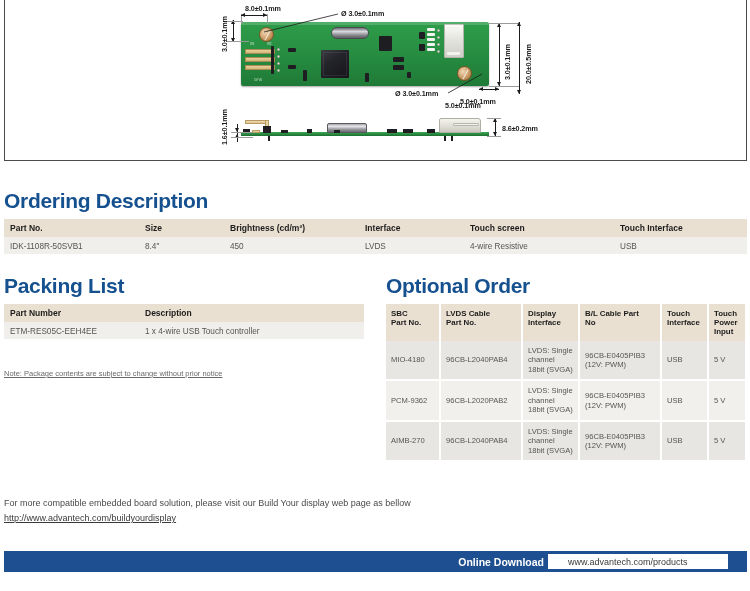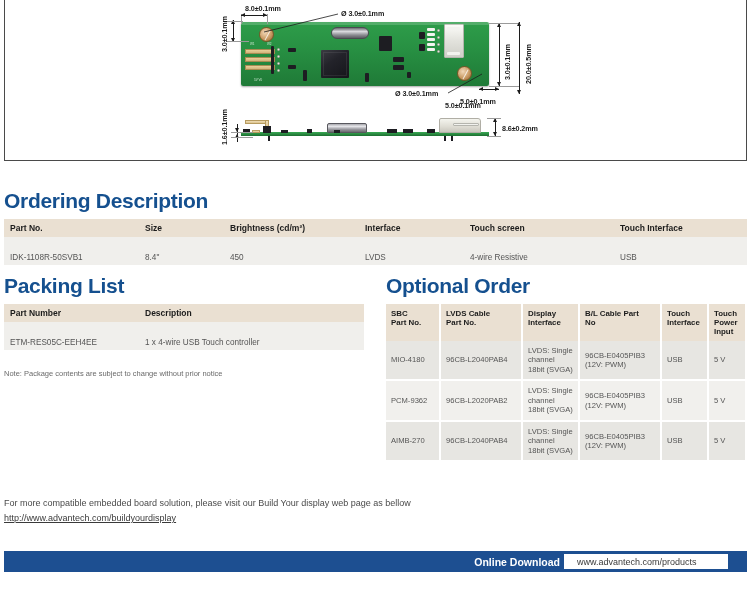--- a/index.html
+++ b/index.html
@@ -176,21 +176,21 @@
     background: #eae0d2;
     color: #1c1c1c;
     font-weight: bold;
     text-align: left;
     padding: 4px 6px 4px 6px;
     font-size: 8.5px;
     vertical-align: middle;
     border: none;
   }
   table.spec td {
-    padding: 16px 6px 3px 6px;
+    padding: 5px 6px 3px 6px;
     text-align: left;
     vertical-align: middle;
     color: #555555;
     border: none;
   }
 
   
   #ordering-table { left: 4px; top: 219px; width: 743px; }
   #ordering-table td { background: #f0efec; }
 
@@ -217,20 +217,21 @@
   #optional-table tbody tr:nth-child(odd) td { background: #e7e6e2; }
   #optional-table tbody tr:nth-child(even) td { background: #f1f0ed; }
 
   .note {
     position: absolute;
     left: 4px;
     top: 369px;
     font-size: 7.5px;
     color: #6a6a6a;
     white-space: nowrap;
+    text-decoration: underline;
   }
 
   
   .bottom-text {
     position: absolute;
     left: 4px;
     top: 498px;
     font-size: 9px;
     color: #4a4a4a;
     white-space: nowrap;
@@ -262,24 +263,24 @@
     font-weight: bold;
     font-size: 10.5px;
     margin-right: 4px;
     white-space: nowrap;
   }
   .footer-url-box {
     background: #ffffff;
     color: #3a3a3a;
     font-size: 9px;
     height: 15px;
-    width: 164px;
+    width: 180px;
     display: flex;
     align-items: center;
-    padding-left: 13px;
+    padding-left: 20px;
     margin-right: 19px;
     box-sizing: border-box;
     text-align: center;
   }
 </style>
 </head>
 <body>
 
 <div class="drawing-panel">
 

